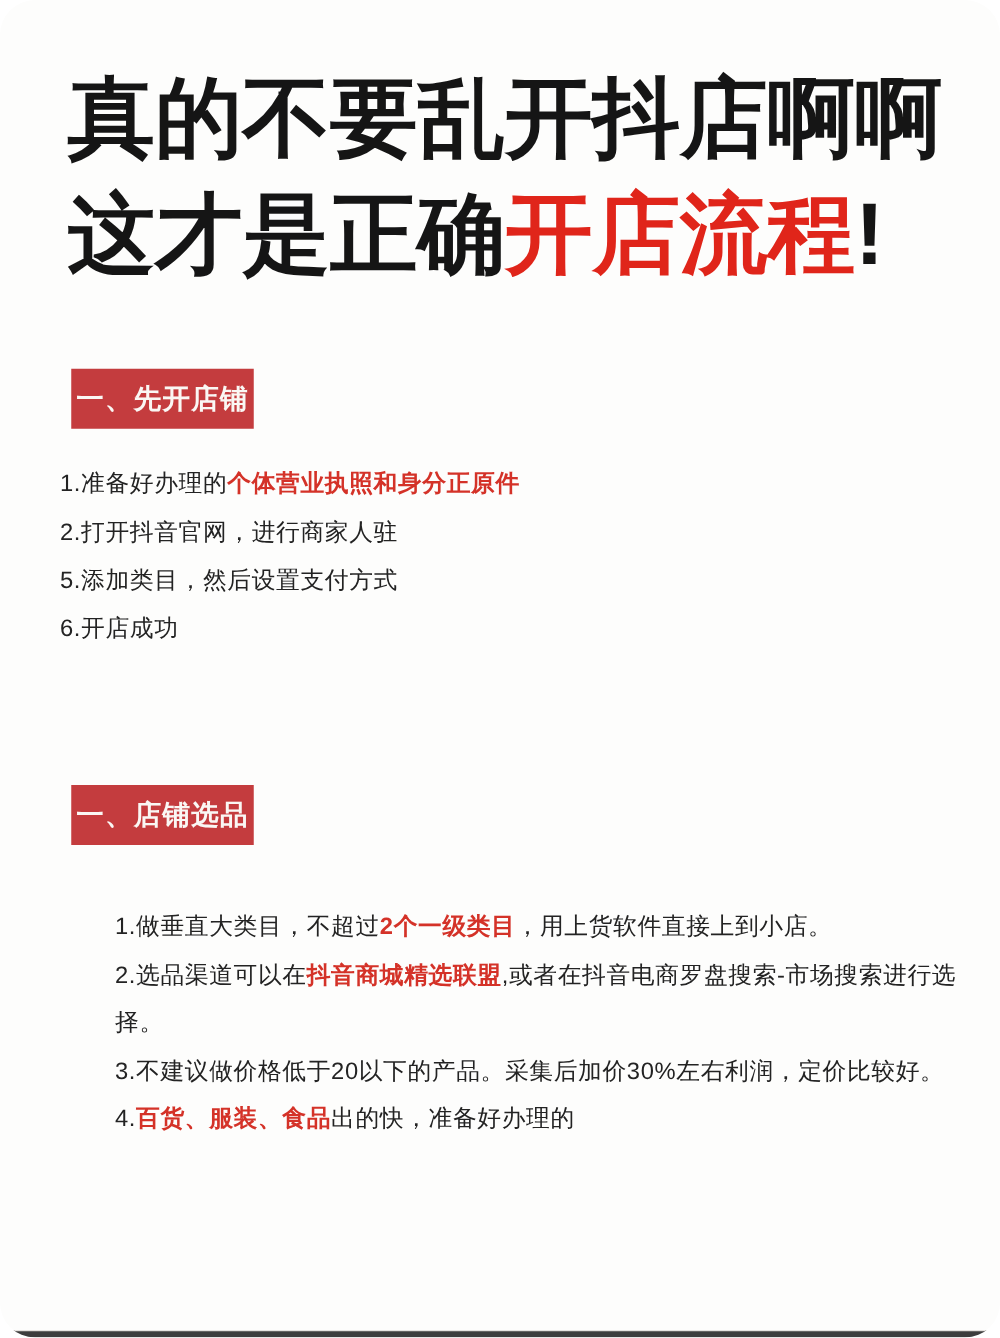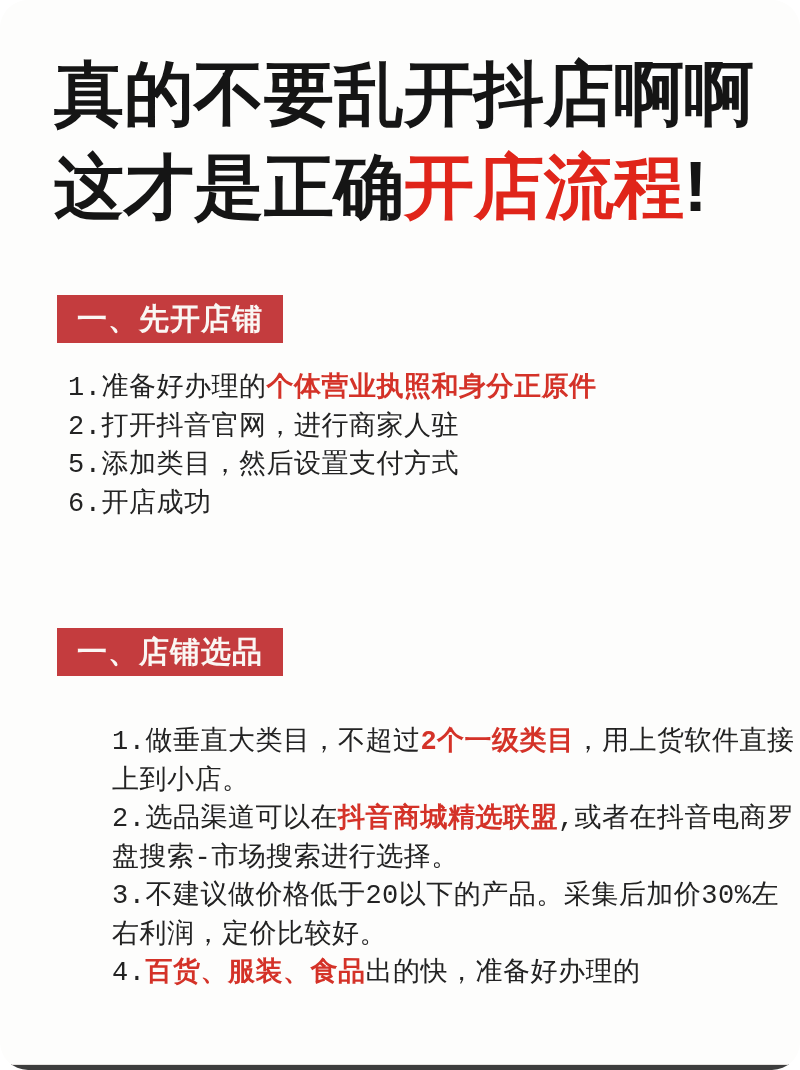--- a/index.html
+++ b/index.html
@@ -26,41 +26,40 @@
     color: var(--title_black, #151515);
     white-space: nowrap;
   }
   .title .tline { display: block; }
   .title .red { color: var(--title_red, #E0251A); }
   .banner {
     position: absolute;
     left: 57px;
     height: 48px;
     line-height: 48px;
-    padding: 0 20px;
+    padding: 0 4px;
     background: var(--banner_bg, #C43C3E);
     color: var(--banner_text, #FAF7F4);
-    font-size: 30px;
+    font-size: 22px;
     font-weight: 700;
     letter-spacing: 1px;
     white-space: nowrap;
   }
   .banner.first { top: 295px; }
   .banner.second { top: 628px; text-align: center; }
   .list {
     position: absolute;
-    left: 68px;
+    left: 48px;
     width: 692px;
-    font-size: 27px;
+    font-size: 19px;
     line-height: 38.5px;
     color: var(--body_text, #232323);
     letter-spacing: 0.5px;
     line-break: strict;
     overflow-wrap: break-word;
-    font-family: Liberation Mono, monospace;
   }
   .list.first { top: 369px; }
   .list.second { top: 723px; margin-left: 44px; }
   .list p { margin: 0; }
   .hl { color: var(--highlight_red, #D43228); font-weight: 700; }
   .bottom-bar {
     position: absolute;
     left: 0;
     bottom: 0;
     width: 100%;

